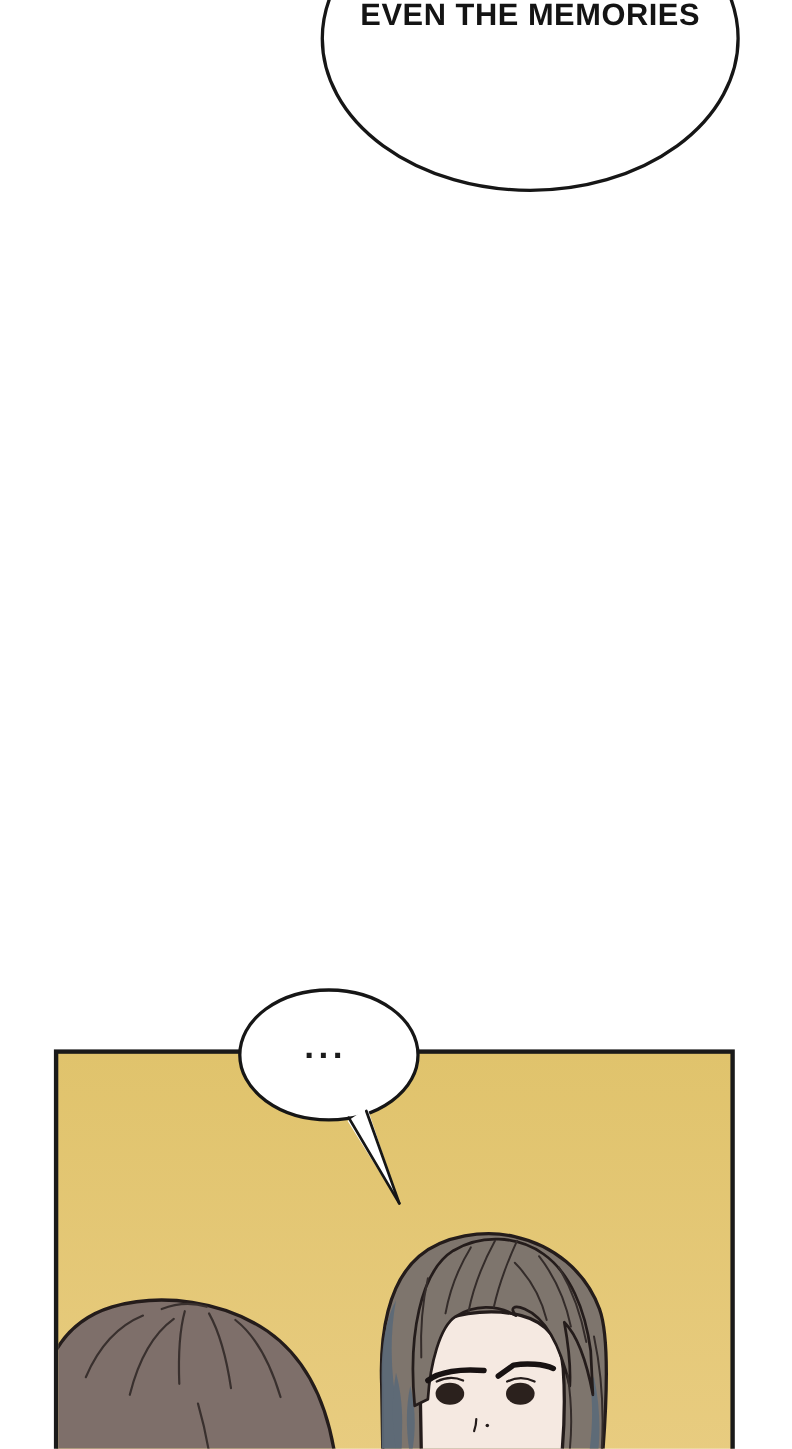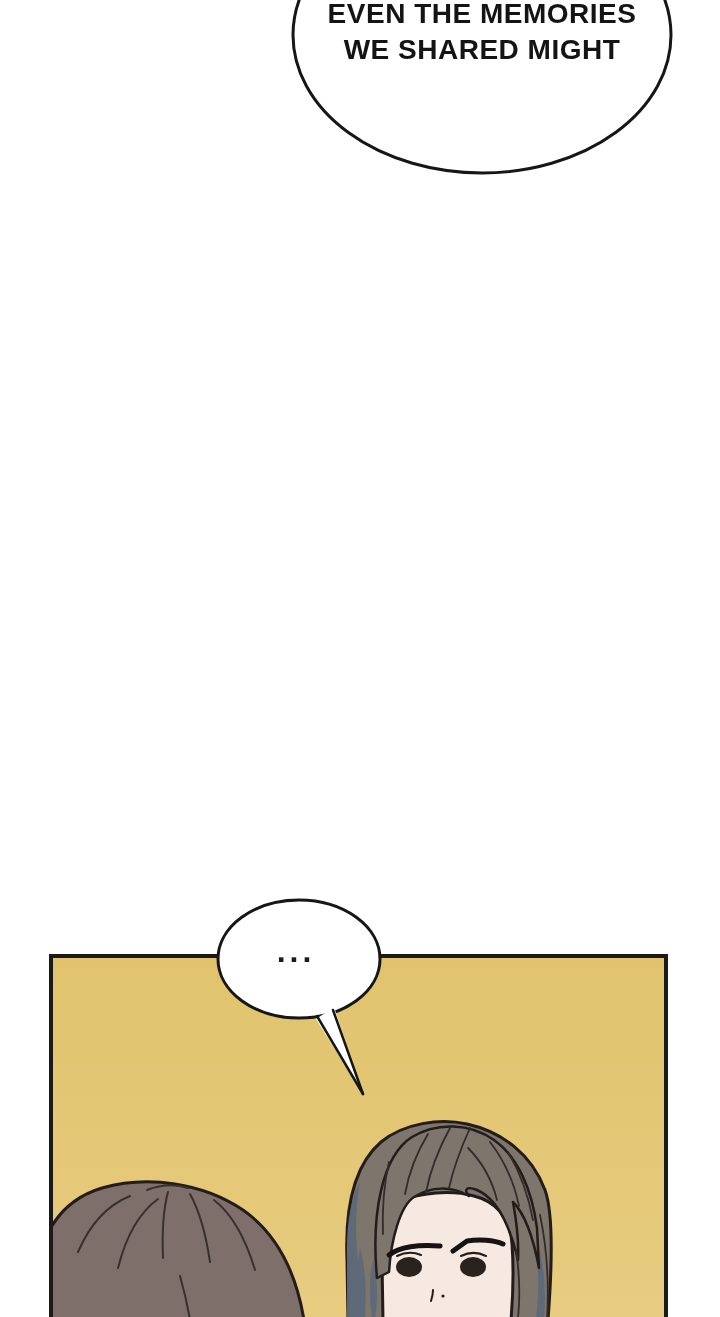--- a/index.html
+++ b/index.html
@@ -104,16 +104,15 @@
       <g fill="none" stroke="#161616" stroke-width="2.5" stroke-linecap="round">
         <path d="M 317 1016 L 363 1094"></path>
         <path d="M 363 1094 L 333 1010"></path>
       </g>
       <text x="296" y="962" text-anchor="middle" font-family="Liberation Sans, sans-serif" font-size="32" font-weight="bold" letter-spacing="4" fill="#1b1b1b">...</text>
     </g>
   </svg>
 
   <div class="top-bubble-text">
     <div class="line">EVEN THE MEMORIES</div>
-    <div class="line">WE SHARED MIGHT</div>
   </div>
 
 </div>
 
 </body></html>

